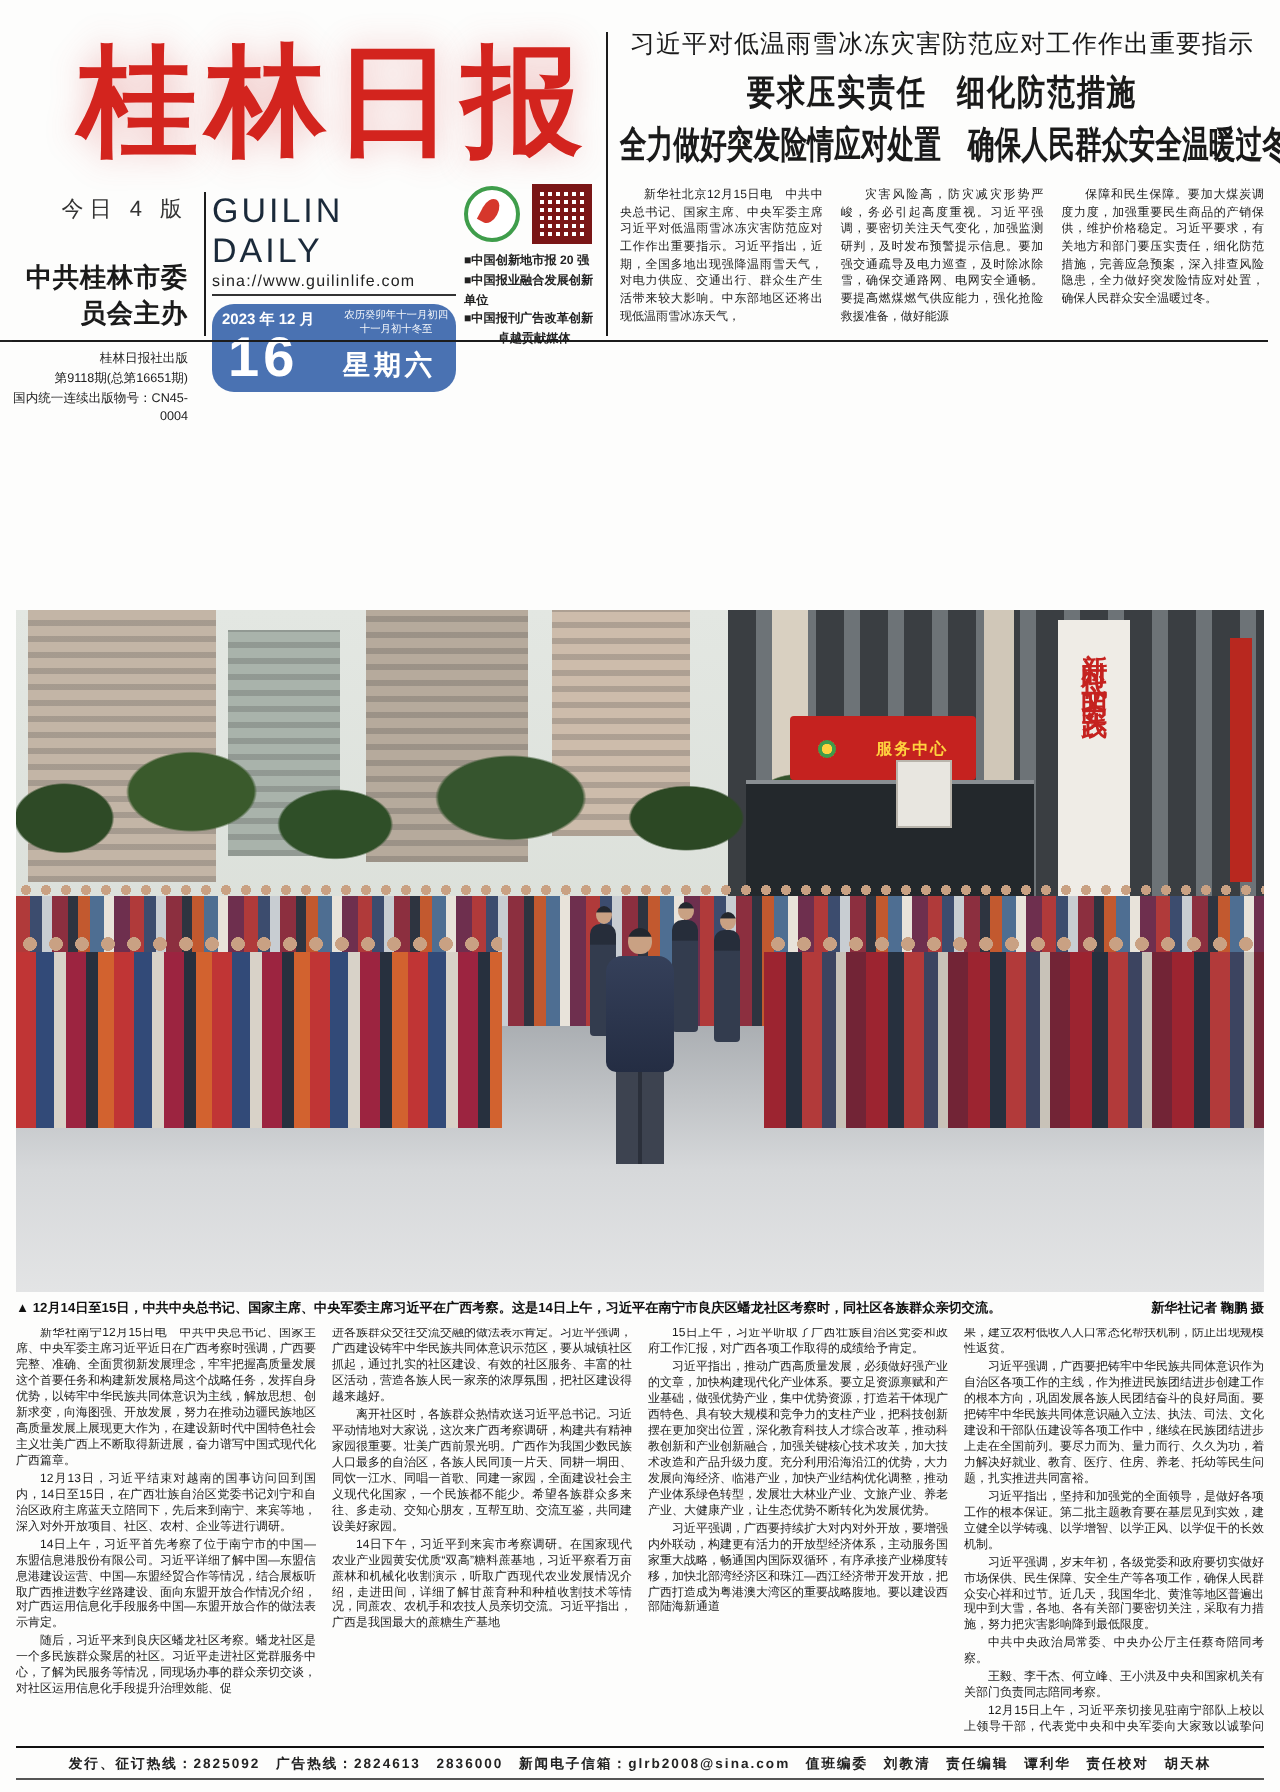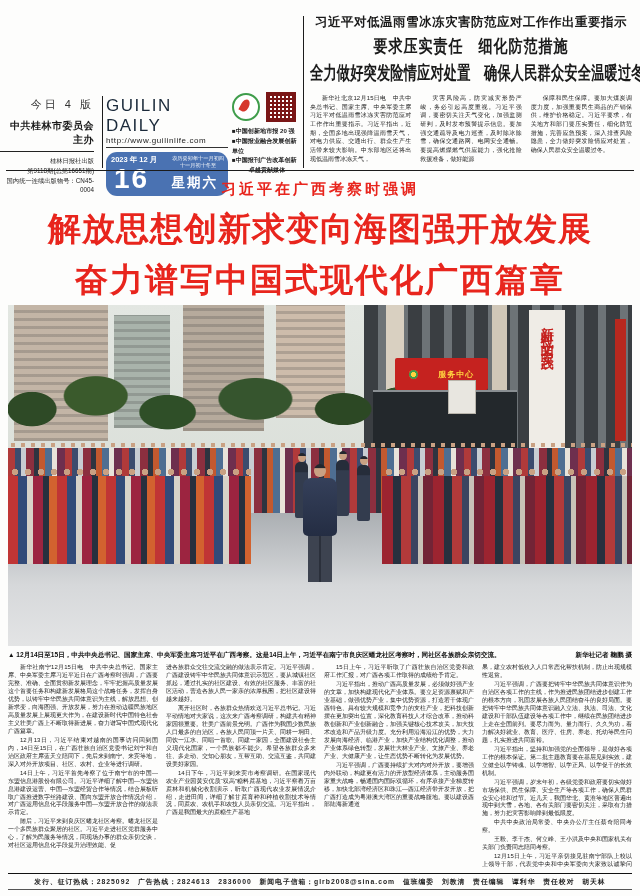--- a/index.html
+++ b/index.html
@@ -7,21 +7,21 @@
         font-family:"Liberation Sans",sans-serif;color:#1a1a1a;overflow:hidden;
         box-shadow:0 0 8px rgba(0,0,0,.4);}
   .rule{position:absolute;background:#1c1c1c;}
   
   .brand{position:absolute;left:28px;top:8px;width:278px;height:86px;
          font-family:"DejaVu Serif",serif;font-weight:bold;color:#d3241e;
          font-size:60px;line-height:86px;letter-spacing:4px;text-align:center;
          text-shadow:0 0 16px rgba(214,80,80,.35);}
   .mast-col1{position:absolute;left:0;top:97px;width:94px;text-align:right;}
   .edition{font-size:11px;letter-spacing:3px;color:#333;}
-  .organizer{font-size:10px;font-weight:bold;margin-top:7px;letter-spacing:.5px;}
+  .organizer{font-size:13px;font-weight:bold;margin-top:18px;letter-spacing:.5px;}
   .mast-col1 .sep{border-top:1px solid #222;margin:4px 0 4px 0;}
   .pubinfo{font-size:6.3px;line-height:1.55;color:#222;}
   .mast-col2{position:absolute;left:106px;top:96px;width:122px;}
   .en-title{font-size:17px;font-weight:normal;letter-spacing:1.5px;color:#1b2a3a;}
   .url{font-size:8px;letter-spacing:.6px;border-bottom:1px solid #333;padding-bottom:2px;color:#222;}
   .datebox{margin-top:4px;background:#4a72b2;color:#fff;height:38px;border-radius:11px;
            position:relative;padding:3px 5px;}
   .date-l1{font-size:7.5px;font-weight:bold;}
   .lunar{position:absolute;right:4px;top:3px;font-size:5.2px;text-align:center;line-height:1.4;opacity:.95;}
   .date-day{position:absolute;left:8px;bottom:1px;font-size:28px;font-weight:bold;letter-spacing:2px;}
@@ -33,21 +33,21 @@
   .logo-circle i{position:absolute;left:7px;top:4px;width:8px;height:13px;background:#d6372c;
                  border-radius:60% 60% 60% 0;transform:rotate(28deg);display:block;}
   .qr{width:26px;height:26px;background-color:#fff;border:2px solid #7a1616;
       background-image:repeating-linear-gradient(0deg,#7a1616 0 2px,transparent 2px 4px),
                        repeating-linear-gradient(90deg,#7a1616 0 2px,transparent 2px 4px);}
   .honors{font-size:6.1px;font-weight:bold;line-height:1.6;color:#222;}
   .honors .center{text-align:center;}
   .vdiv{position:absolute;width:1px;background:#1c1c1c;}
   
   .top-art{position:absolute;left:310px;top:14px;width:322px;}
-  .top-kicker{font-size:12.5px;font-weight:bold;text-align:center;letter-spacing:.5px;}
+  .top-kicker{font-size:12.5px;font-weight:normal;text-align:center;letter-spacing:.5px;}
   .top-h1{font-size:14px;font-weight:bold;text-align:center;margin-top:7px;
           transform:scale(1,1.25);letter-spacing:1px;}
   .top-h2{font-size:13.2px;font-weight:bold;text-align:center;margin-top:8px;
           transform:scale(1,1.4);letter-spacing:.2px;white-space:nowrap;}
   .top-cols{display:flex;gap:9px;margin-top:12px;}
   .top-cols p{flex:1;margin:0;font-size:6px;line-height:1.45;text-align:justify;
               text-indent:2em;height:80px;overflow:hidden;color:#222;}
   
   .mainhead{position:absolute;left:20px;top:180px;width:600px;text-align:center;color:#e8251d;}
   .mh-kicker{font-size:15px;font-weight:bold;letter-spacing:3px;}
@@ -130,35 +130,36 @@
   
   .footer{position:absolute;left:8px;top:873px;width:624px;border-top:1.5px solid #111;
           border-bottom:1px solid #555;padding:3px 0 2px 0;text-align:center;
           font-size:6.8px;font-weight:bold;letter-spacing:1px;color:#222;}
 </style>
 </head>
 <body>
 
 <div class="page">
 
+  <div class="brand">桂林日报</div>
 
   <div class="mast-col1">
     <div class="edition">今日 4 版</div>
     <div class="organizer">中共桂林市委员会主办</div>
     <div class="sep"></div>
     <div class="pubinfo">
       <div>桂林日报社出版</div>
       <div>第9118期(总第16651期)</div>
       <div>国内统一连续出版物号：CN45-0004</div>
     </div>
   </div>
 
   <div class="mast-col2">
     <div class="en-title">GUILIN DAILY</div>
-    <div class="url">http://www.guilinlife.com</div>
+    <div class="url">sina://www.guilinlife.com</div>
     <div class="datebox">
       <div class="date-l1">2023 年 12 月</div>
       <div class="lunar">
         <div>农历癸卯年十一月初四</div>
         <div>十一月初十冬至</div>
       </div>
       <div class="date-day">16</div>
       <div class="date-week">星期六</div>
     </div>
   </div>
@@ -186,26 +187,20 @@
     <div class="top-kicker">习近平对低温雨雪冰冻灾害防范应对工作作出重要指示</div>
     <div class="top-h1">要求压实责任　细化防范措施</div>
     <div class="top-h2">全力做好突发险情应对处置　确保人民群众安全温暖过冬</div>
     <div class="top-cols">
       <p>新华社北京12月15日电　中共中央总书记、国家主席、中央军委主席习近平对低温雨雪冰冻灾害防范应对工作作出重要指示。习近平指出，近期，全国多地出现强降温雨雪天气，对电力供应、交通出行、群众生产生活带来较大影响。中东部地区还将出现低温雨雪冰冻天气，</p>
       <p>灾害风险高，防灾减灾形势严峻，务必引起高度重视。习近平强调，要密切关注天气变化，加强监测研判，及时发布预警提示信息。要加强交通疏导及电力巡查，及时除冰除雪，确保交通路网、电网安全通畅。要提高燃煤燃气供应能力，强化抢险救援准备，做好能源</p>
       <p>保障和民生保障。要加大煤炭调度力度，加强重要民生商品的产销保供，维护价格稳定。习近平要求，有关地方和部门要压实责任，细化防范措施，完善应急预案，深入排查风险隐患，全力做好突发险情应对处置，确保人民群众安全温暖过冬。</p>
     </div>
   </div>
 
-  <div class="mainhead">
-    <div class="mh-kicker">习近平在广西考察时强调</div>
-    <div class="mh-l1">解放思想创新求变向海图强开放发展</div>
-    <div class="mh-l2">奋力谱写中国式现代化广西篇章</div>
-    <div class="mh-sub">蔡奇陪同考察</div>
-  </div>
 
   <div class="photo">
     <div class="tower t1"></div>
     <div class="tower t2"></div>
     <div class="tower t3"></div>
     <div class="tower t4"></div>
     <div class="facade"></div>
     <div class="pillar-strip"></div>
     <div class="pillar-strip2"></div>
     <div class="trees"></div>

